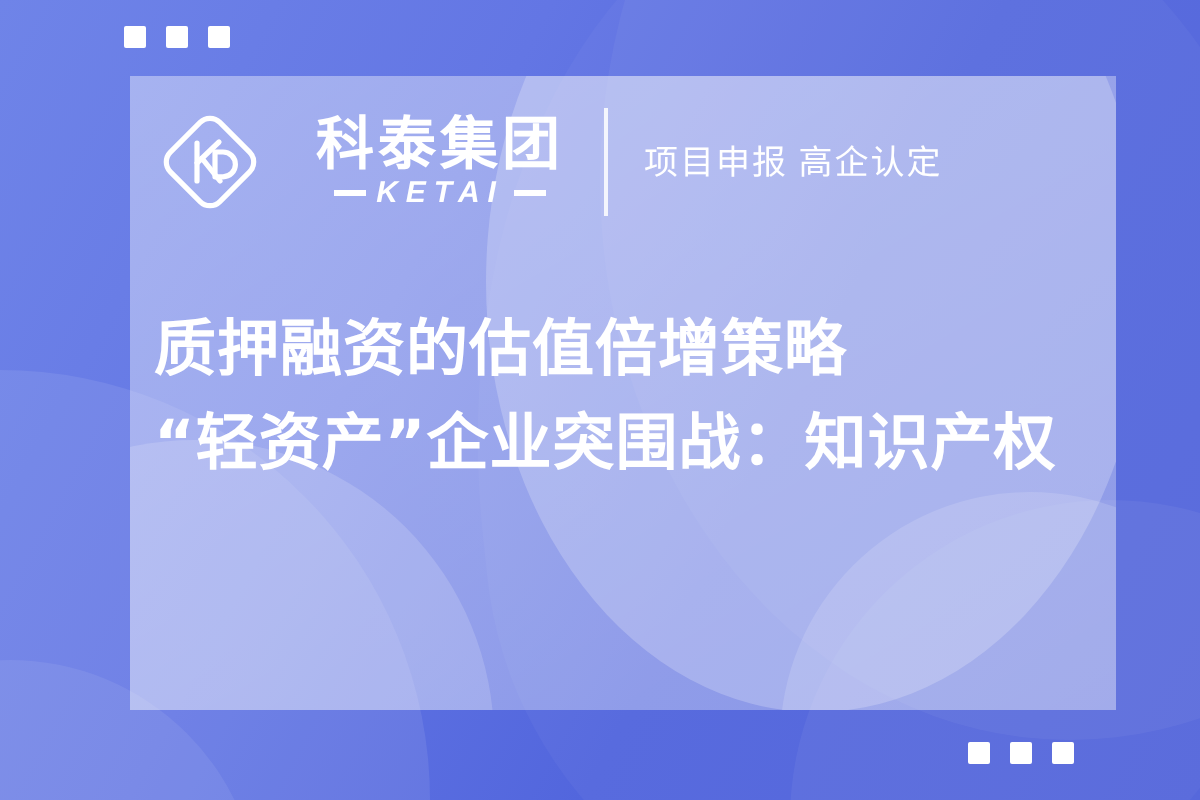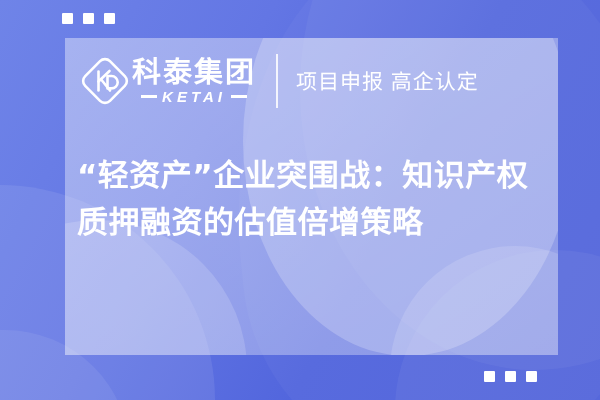--- a/index.html
+++ b/index.html
@@ -124,21 +124,21 @@
     left: 13px;
     top: 8px;
     display: flex;
     align-items: center;
     height: 70px;
   }
 
   .logo-block {
     display: flex;
     align-items: center;
-    gap: 0;
+    gap: 26px;
     justify-content: flex-end;
   }
 
   .logo-mark {
     width: 54px;
     height: 54px;
     flex: 0 0 54px;
     display: block;
   }
 
@@ -196,22 +196,22 @@
   .slogan-main {
     font-family: "DejaVu Sans", "Liberation Sans", sans-serif;
     font-size: 25px;
     line-height: 1;
     font-weight: 400;
     letter-spacing: 1px;
     color: #ffffff;
     white-space: nowrap;
   }
   .slogan-sub {
-    font-family: Liberation Sans, sans-serif;
-    font-size: 21px;
+    font-family: Liberation Serif, serif;
+    font-size: 17px;
     line-height: 1;
     font-weight: 400;
     letter-spacing: 1px;
     color: #ffffff;
     white-space: nowrap;
   }
 
   
   .headline {
     position: absolute;
@@ -277,22 +277,22 @@
       <div class="divider"></div>
 
       <div class="slogan">
         <div class="slogan-sub">项目申报 高企认定</div>
       </div>
 
     </div>
   </div>
 
   <div class="headline">
+    <span class="headline-line">质押融资的估值倍增策略</span>
     <span class="headline-line">“轻资产”企业突围战：知识产权</span>
-    <span class="headline-line">质押融资的估值倍增策略</span>
   </div>
 
   <div class="dots dots-br">
     <span class="dot"></span>
     <span class="dot"></span>
     <span class="dot"></span>
   </div>
 
 </div>
 

